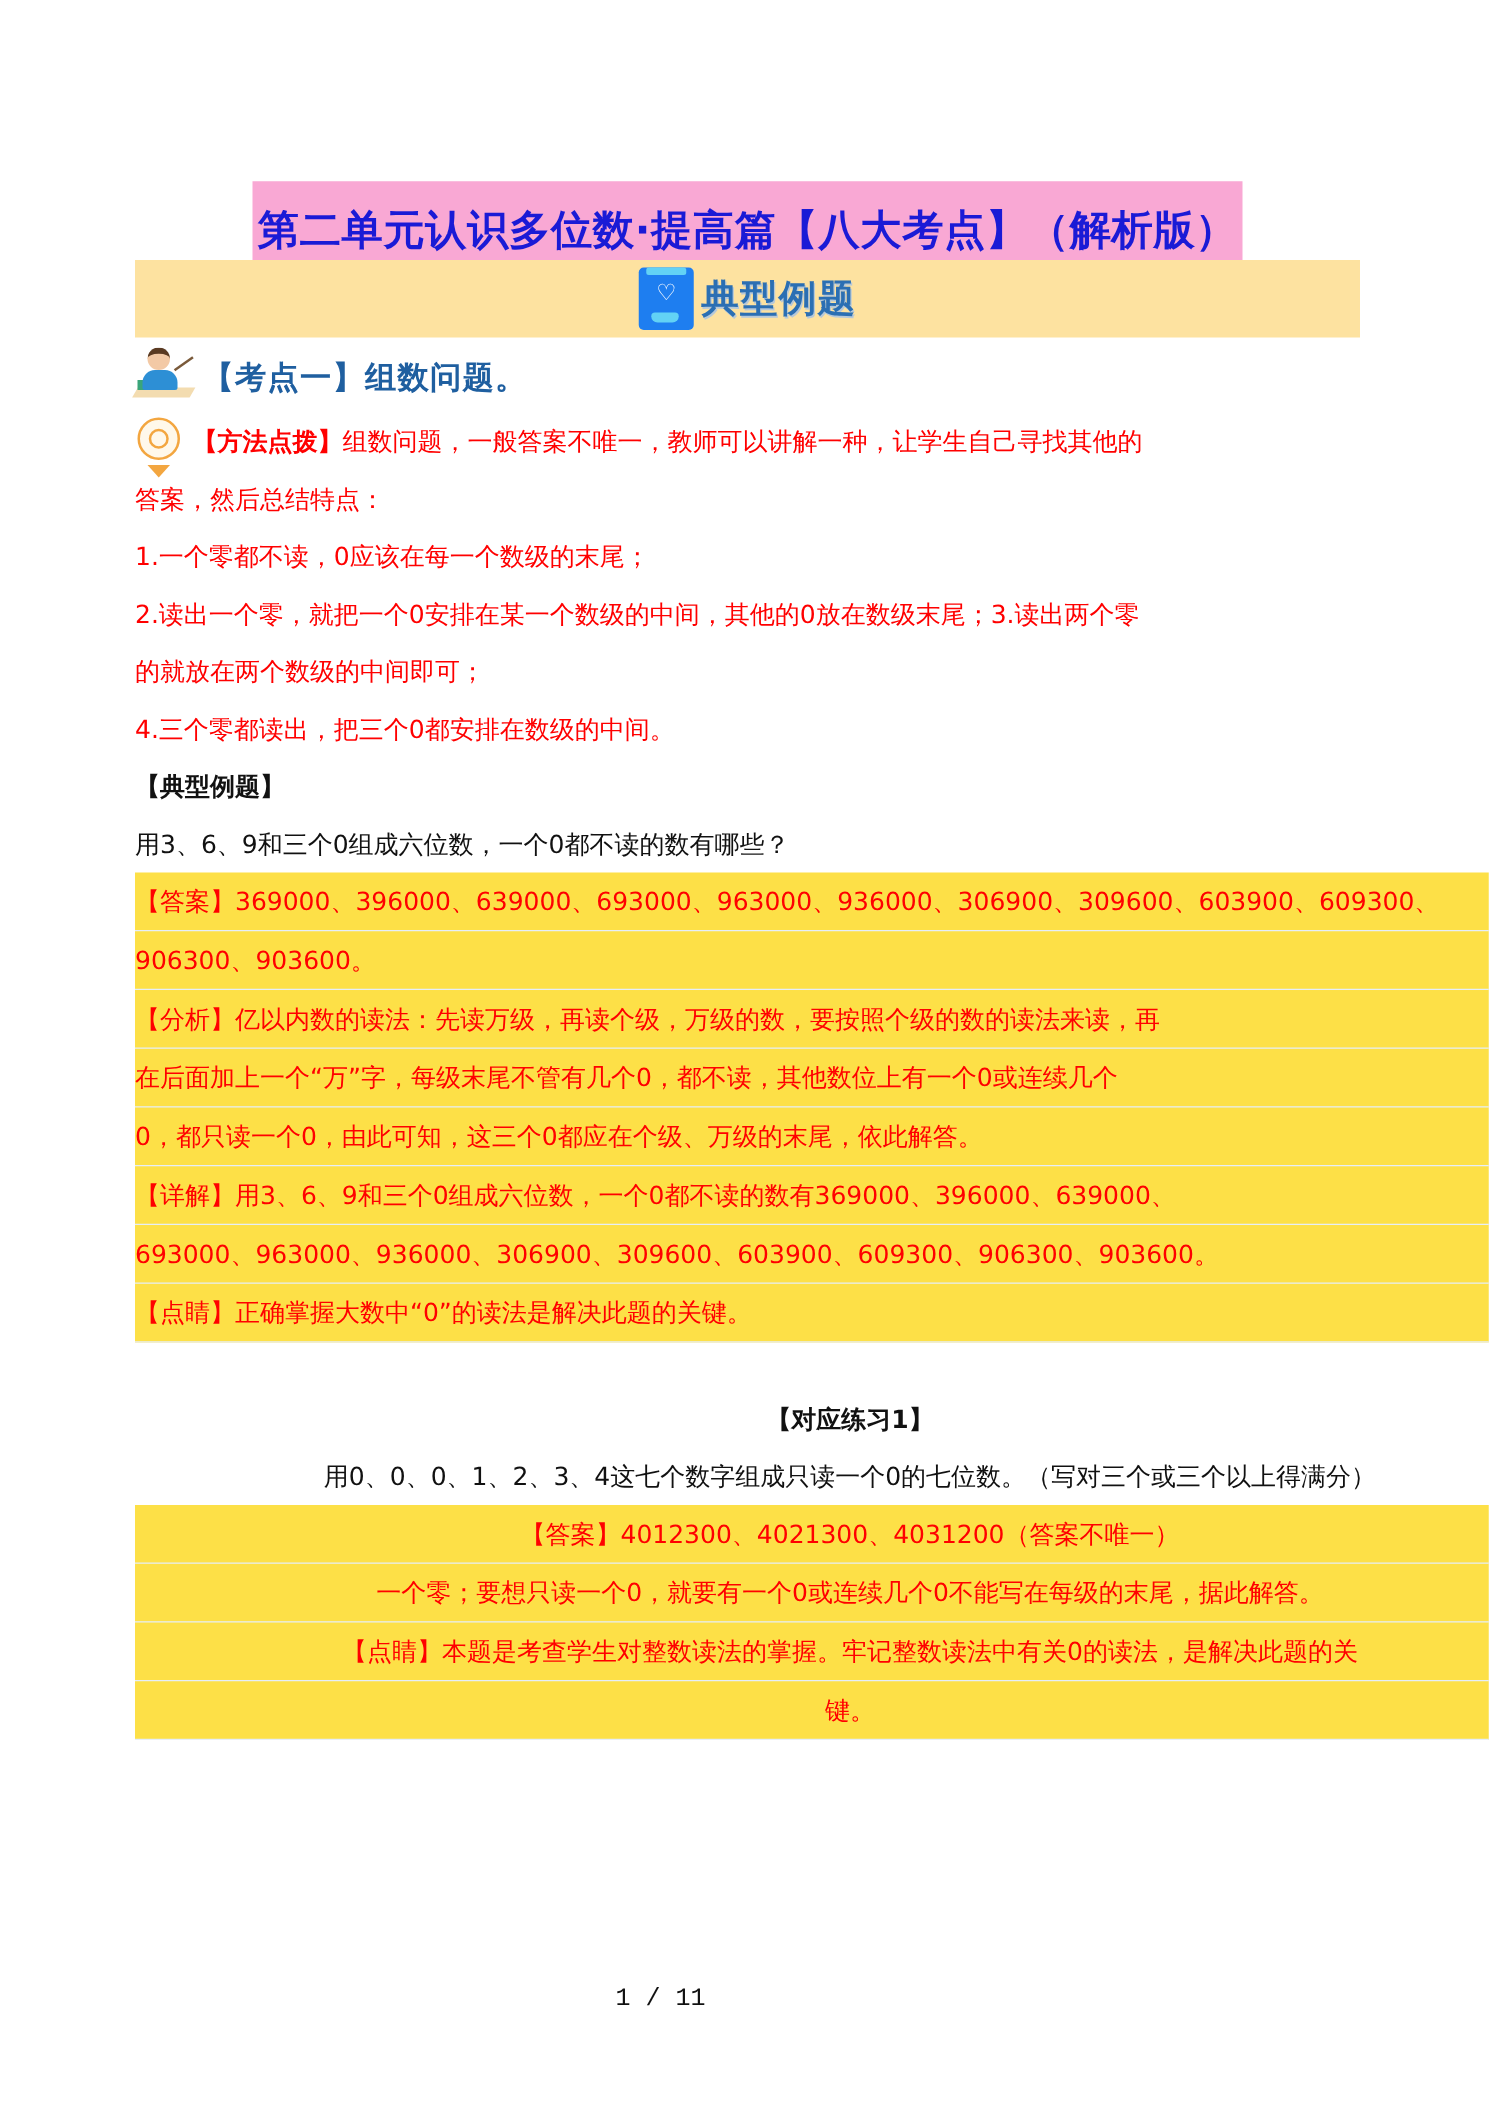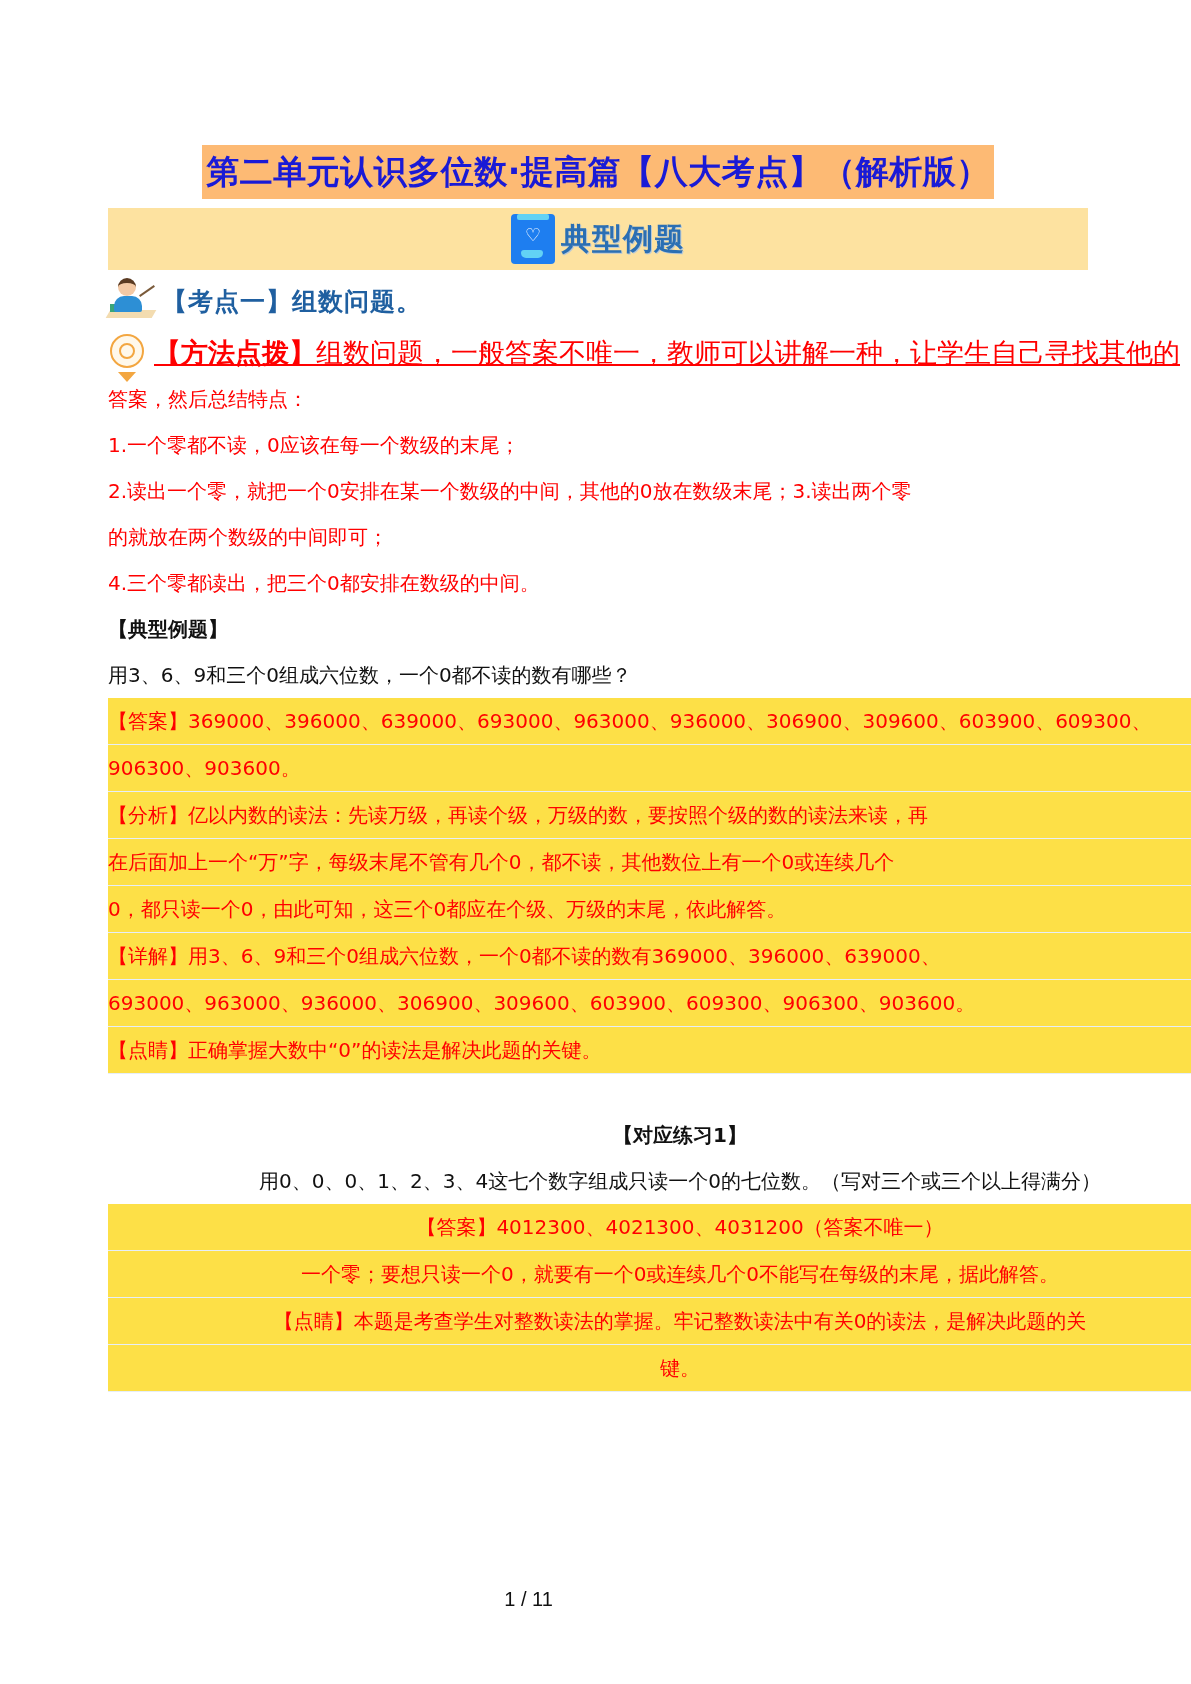--- a/index.html
+++ b/index.html
@@ -22,26 +22,26 @@
     }
     .title-wrap {
       position: absolute;
       top: 145px;
       left: 0;
       width: 980px;
       text-align: center;
     }
     .title {
       display: inline-block;
-      background: #fdba74;
+      background: #f9a8d4;
       color: #1a1ad6;
       font-weight: bold;
       font-size: 33px;
       line-height: 54px;
-      padding: 0 4px;
+      padding: 12px 4px;
       letter-spacing: 0.5px;
     }
     .banner {
       position: absolute;
       top: 208px;
       left: 0;
       width: 980px;
       height: 62px;
       background: #fde2a0;
       display: flex;
@@ -172,44 +172,43 @@
     .red { color: #ff0000; }
     .black { color: #111111; }
     .line {
       font-size: 20px;
       line-height: 46px;
       height: 46px;
       white-space: nowrap;
     }
     .fangfa .first {
       padding-left: 46px;
-      font-size: 27px;
+      font-size: 20px;
       line-height: 46px;
       white-space: nowrap;
-      text-decoration: underline;
     }
     .bold { font-weight: bold; }
     .content {
       position: absolute;
       left: 0;
       width: 1144px;
     }
     .shade {
       background: #fde047;
     }
     .shade .line {
       border-bottom: 1px solid #e6eef8;
     }
     .footer {
       position: absolute;
       top: 1588px;
       left: 0;
       width: 1057px;
       text-align: center;
-      font-family: Liberation Sans, sans-serif;
+      font-family: Liberation Mono, monospace;
       font-size: 20px;
       color: #111;
     }
   </style>
 </head>
 <body>
 
 <div class="page">
 
   <div class="title-wrap">

